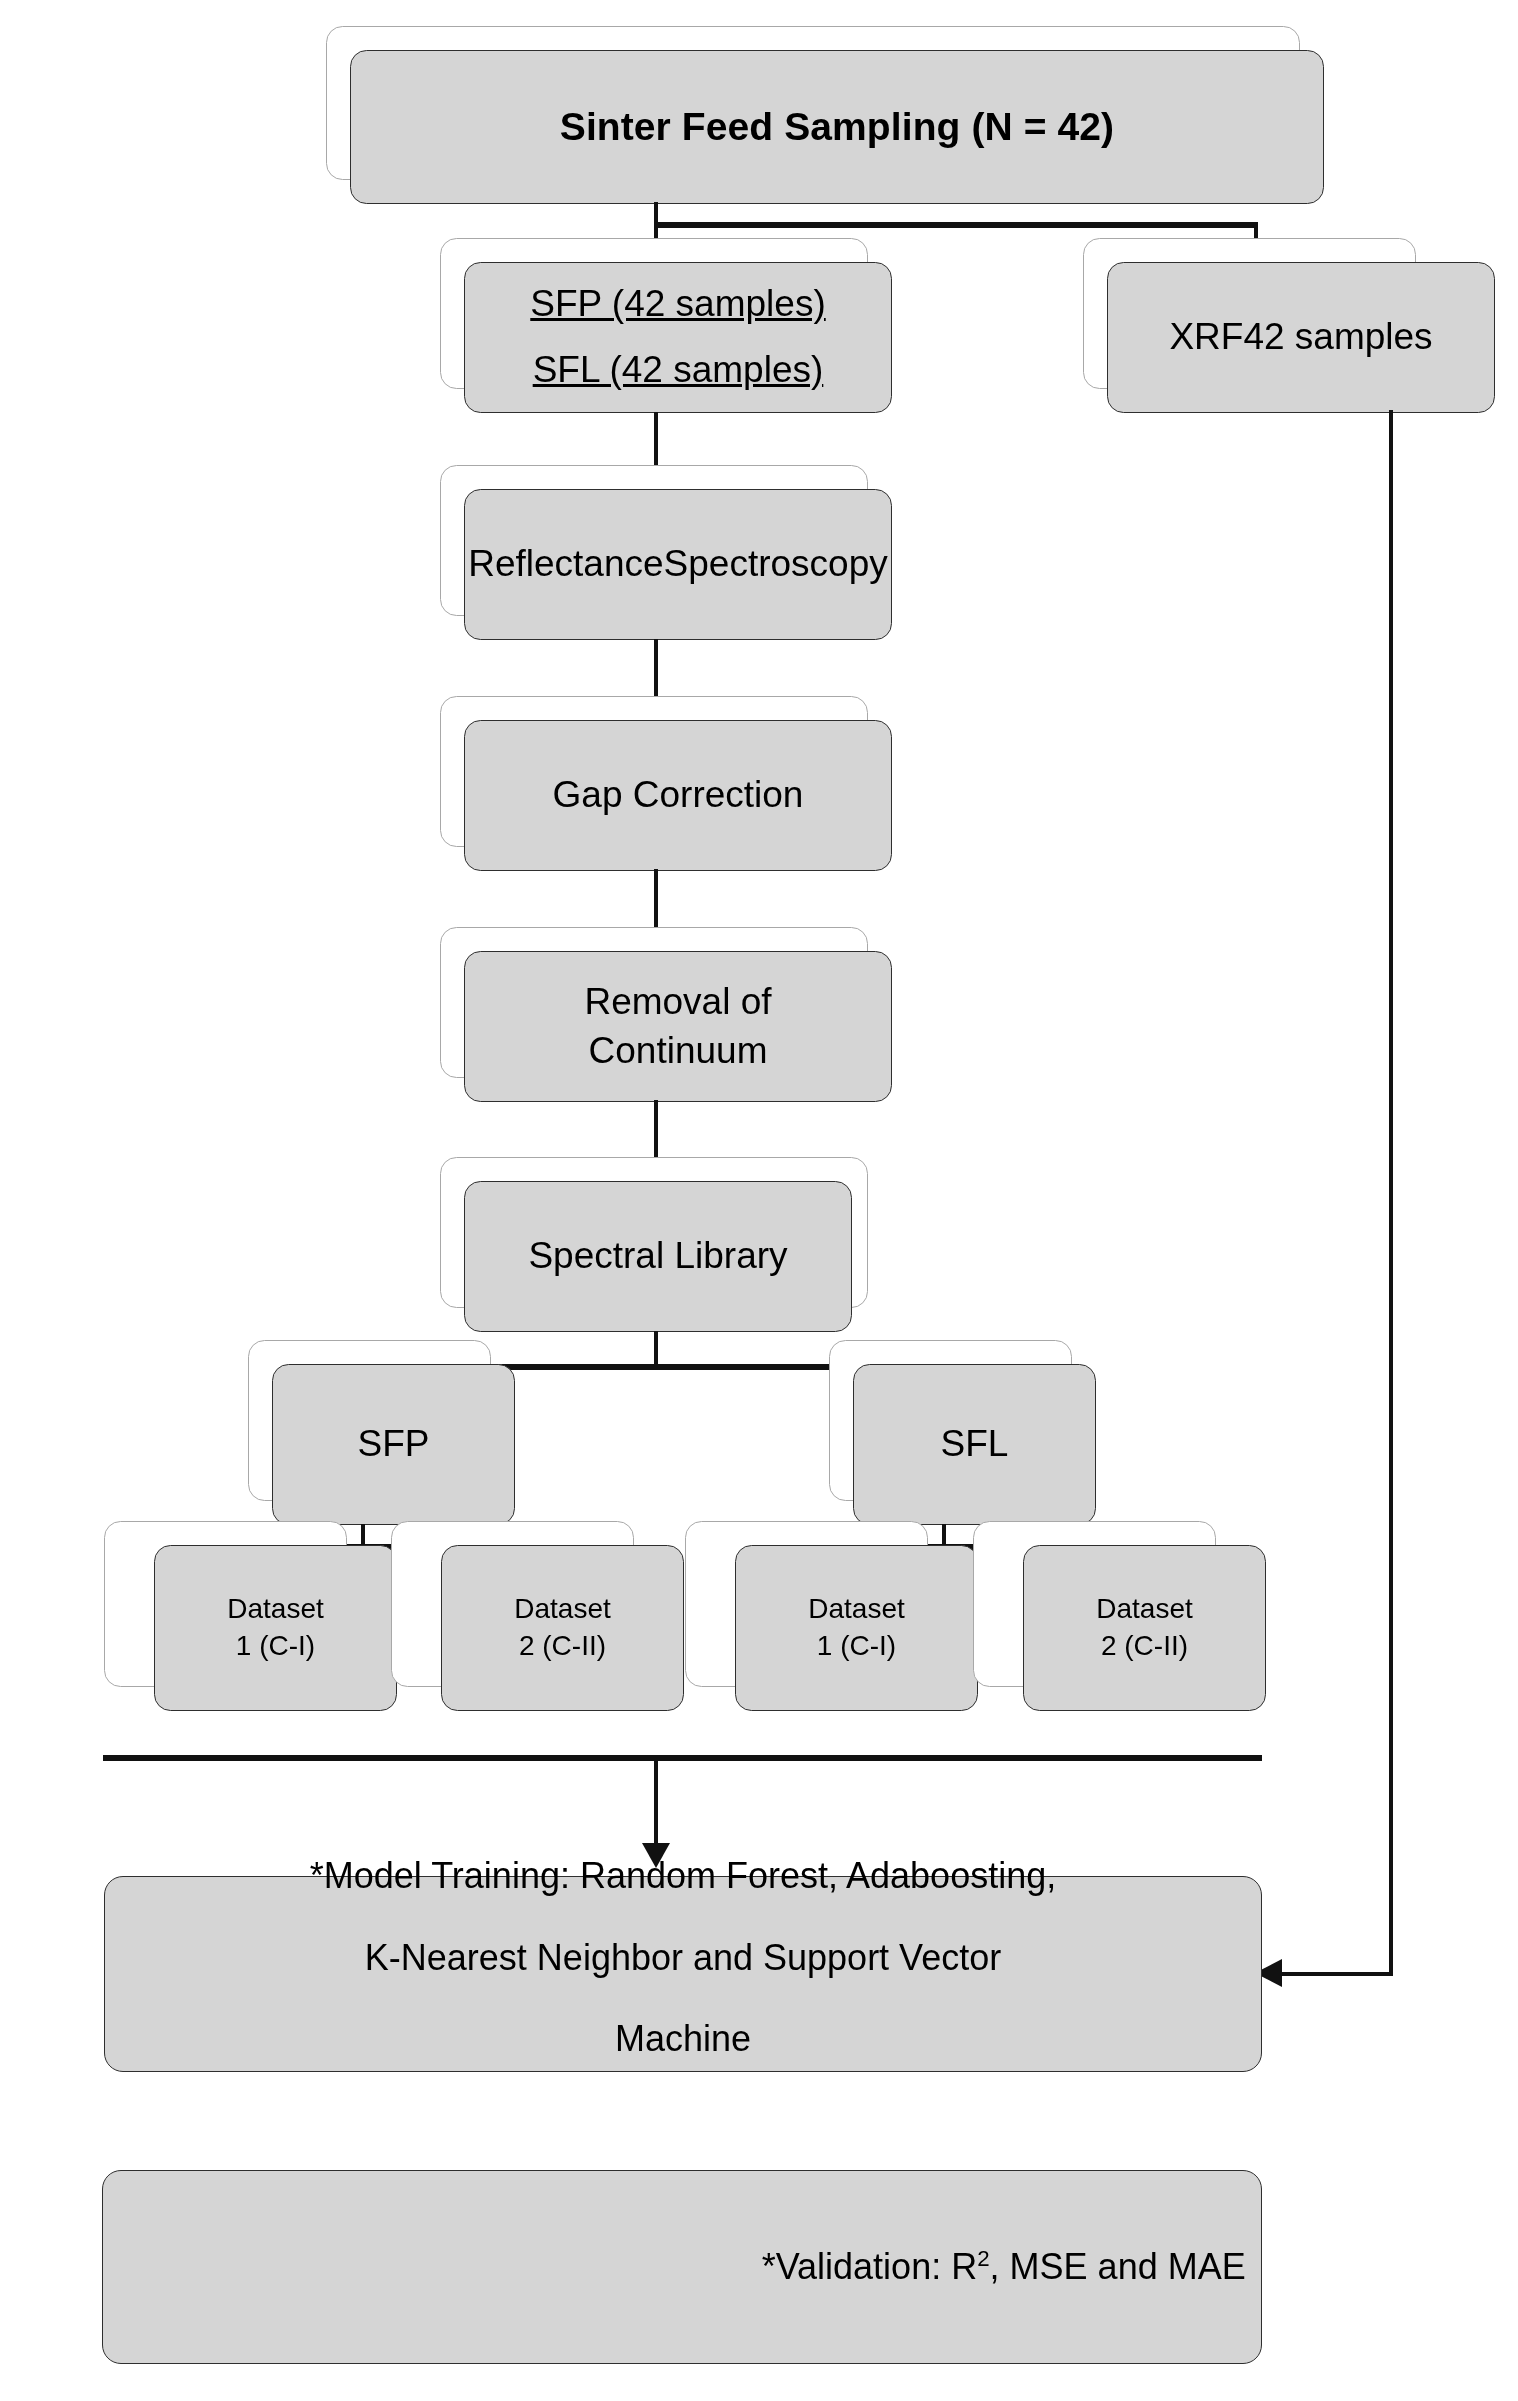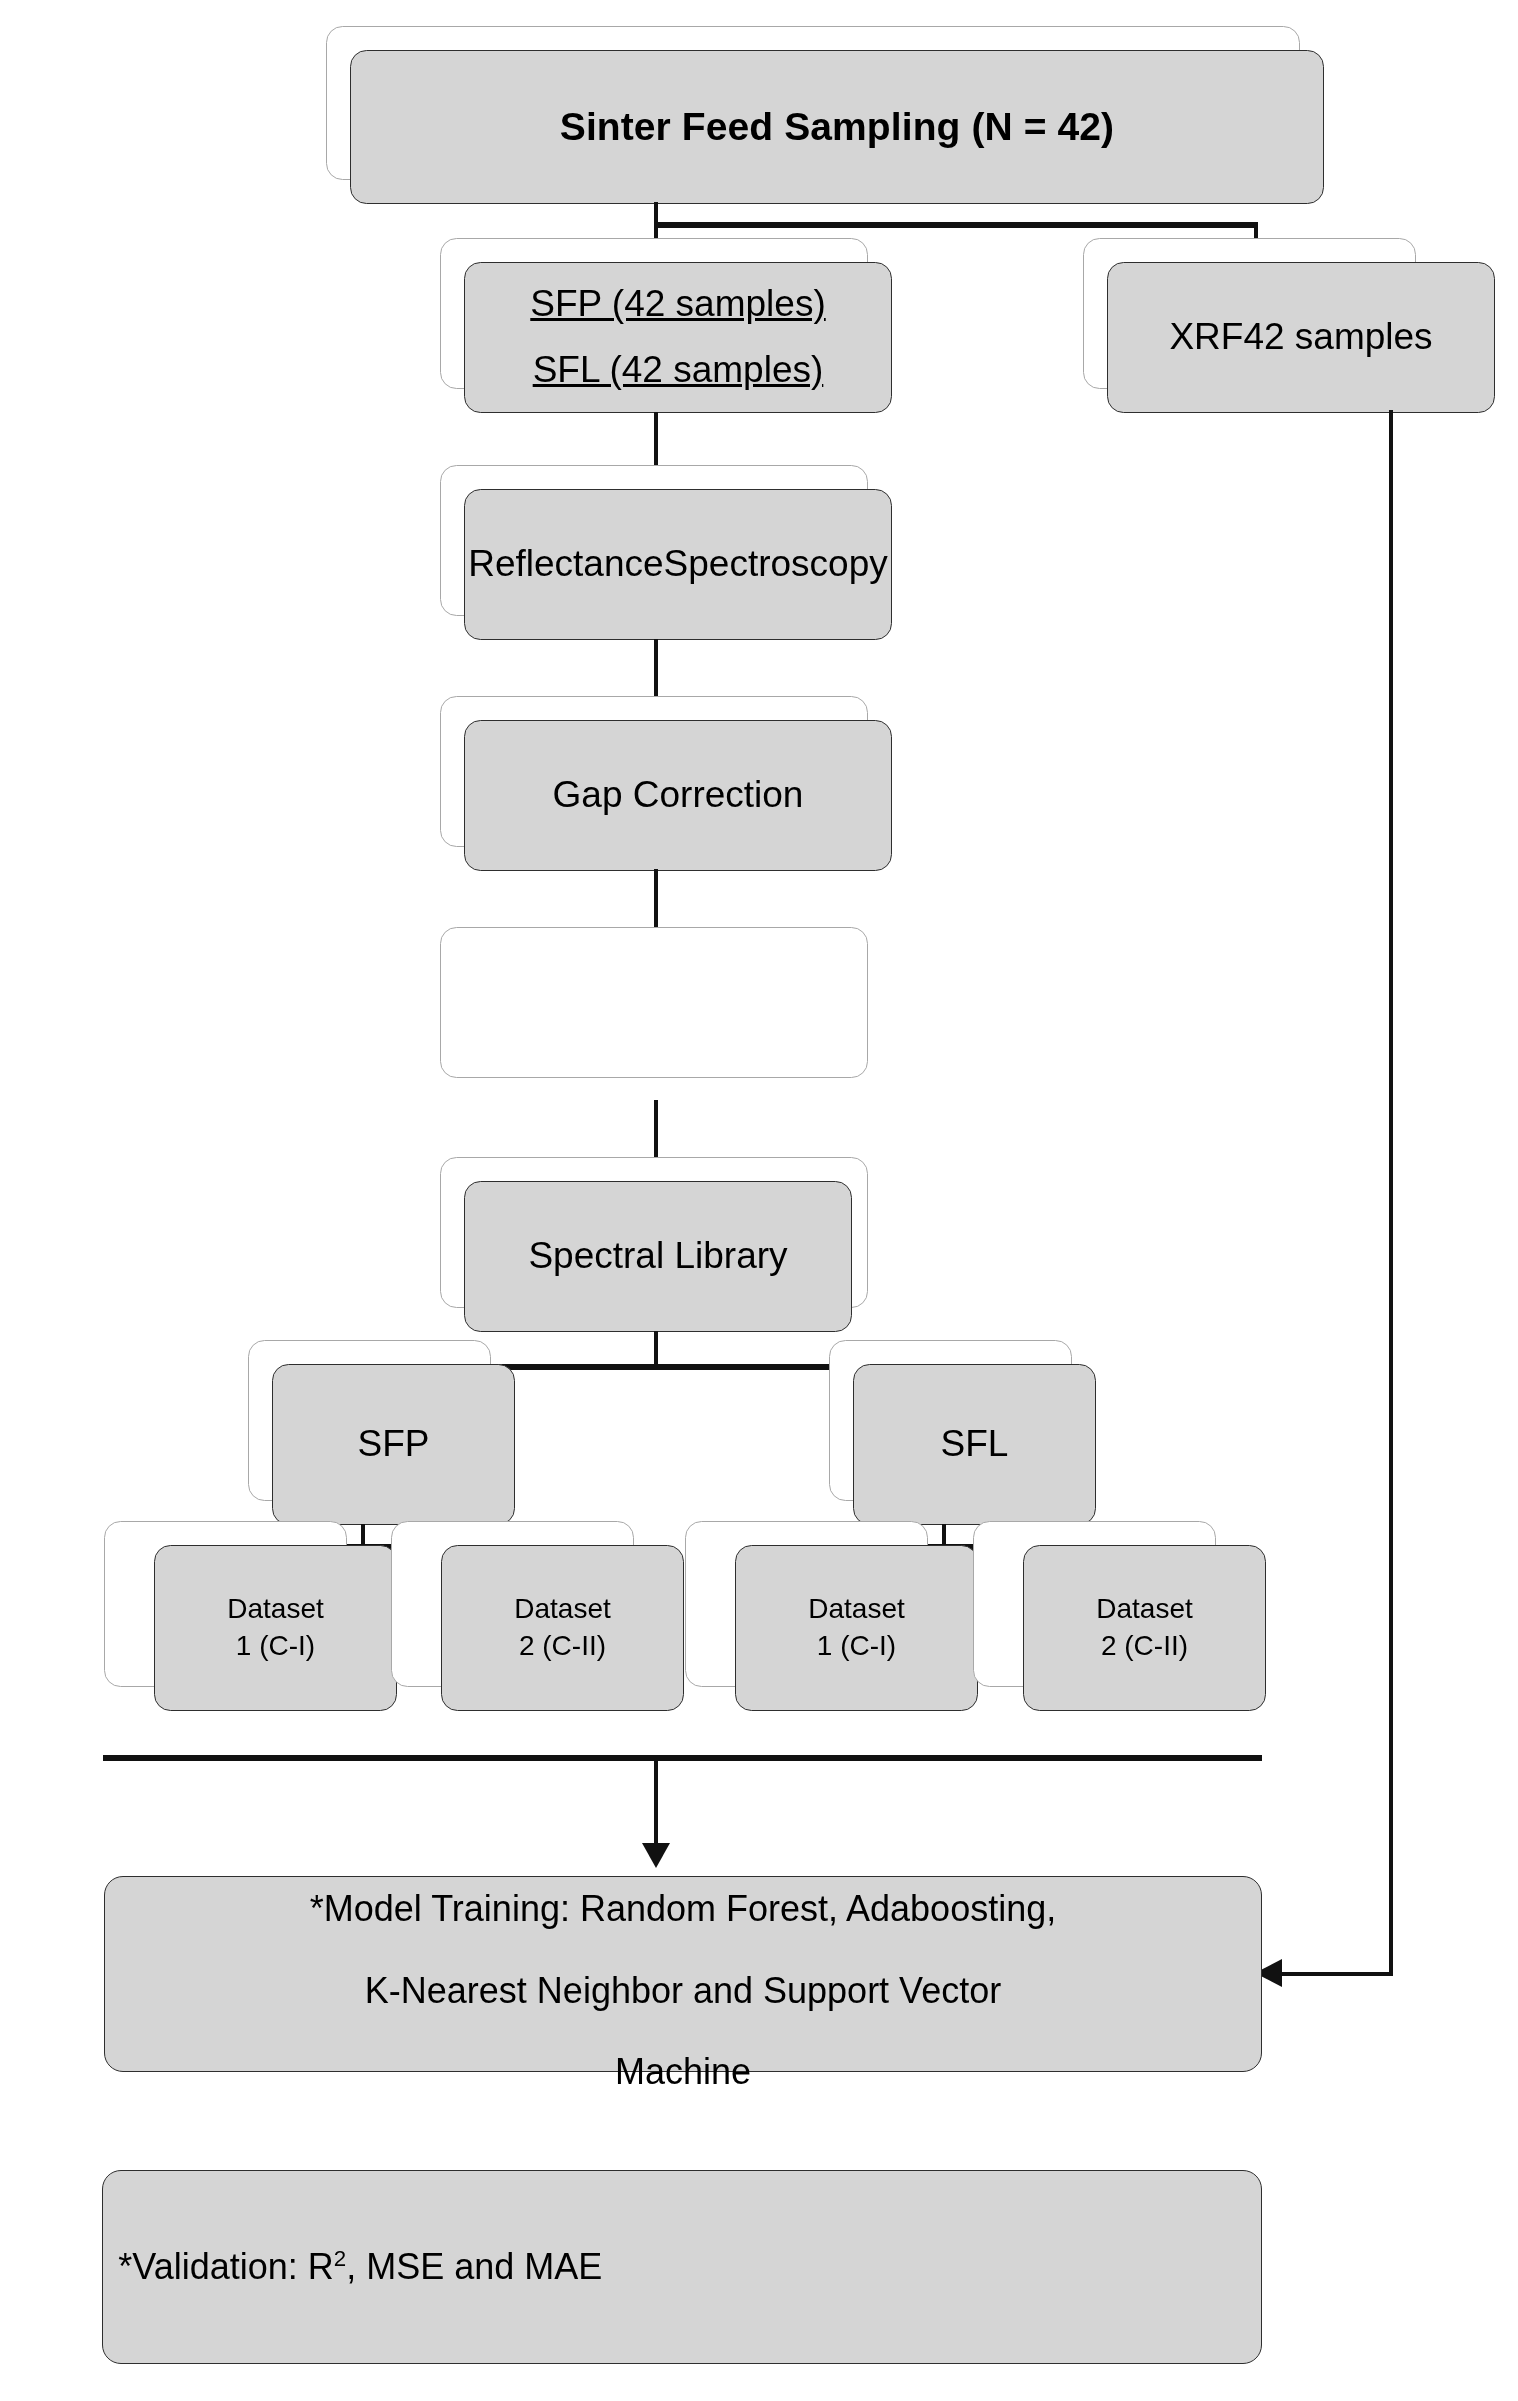--- a/index.html
+++ b/index.html
@@ -51,21 +51,21 @@
 
   
   .plainbox {
     position: absolute;
     background: #d5d5d5;
     border: 1.9px solid #2e2e2e;
     border-radius: 19px;
     box-sizing: border-box;
     display: flex;
     align-items: center;
-    justify-content: space-between;
+    justify-content: flex-end;
     text-align: center;
     color: #000000;
     line-height: 1.55;
     padding: 3.8px 15.3px;
     gap: 26px;
   }
 
   
   .vline {
     position: absolute;
@@ -158,20 +158,24 @@
 
   <div class="stack" style="left:440px; top:696px; width:452px; height:175px;">
     <div class="sheet-back" style="width:428px; height:151px;"></div>
     <div class="sheet-front t-lg" style="left:24px; top:24px; width:428px; height:151px;">Gap Correction</div>
   </div>
 
   <div class="vline" style="left:654px; top:869px; height:62px;"></div>
 
   <div class="stack" style="left:440px; top:927px; width:452px; height:175px;">
     <div class="sheet-back" style="width:428px; height:151px;"></div>
+    <div class="sheet-front t-lg" style="left:24px; top:24px; width:428px; height:151px; flex-direction:column;">
+      <div>Removal of</div>
+      <div>Continuum</div>
+    </div>
   </div>
 
   <div class="vline" style="left:654px; top:1100px; height:62px;"></div>
 
   <div class="stack" style="left:440px; top:1157px; width:452px; height:175px;">
     <div class="sheet-back" style="width:428px; height:151px;"></div>
     <div class="sheet-front t-lg" style="left:24px; top:24px; width:388px; height:151px;">Spectral Library</div>
   </div>
 
   <div class="vline" style="left:654px; top:1331px; height:38px;"></div>

